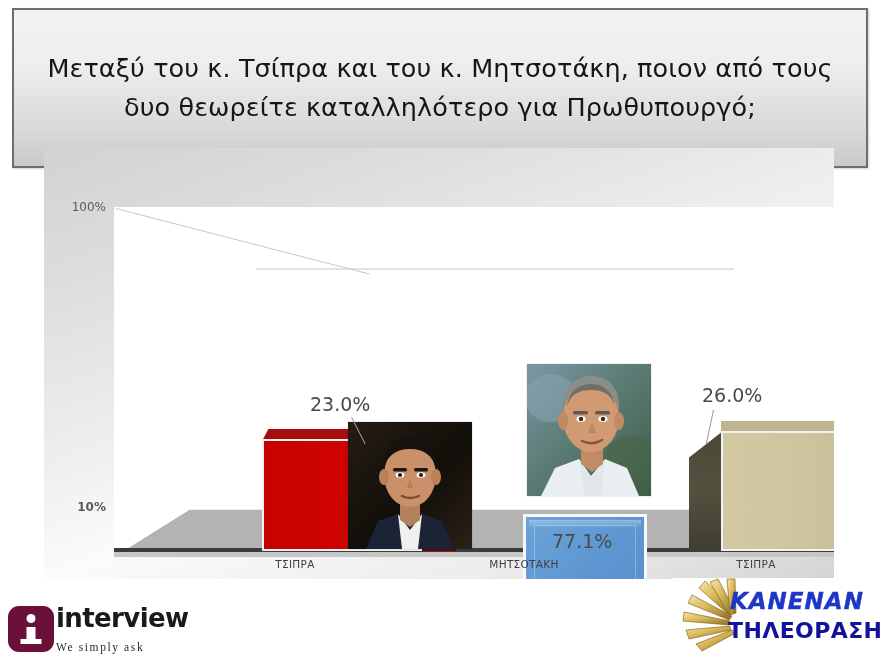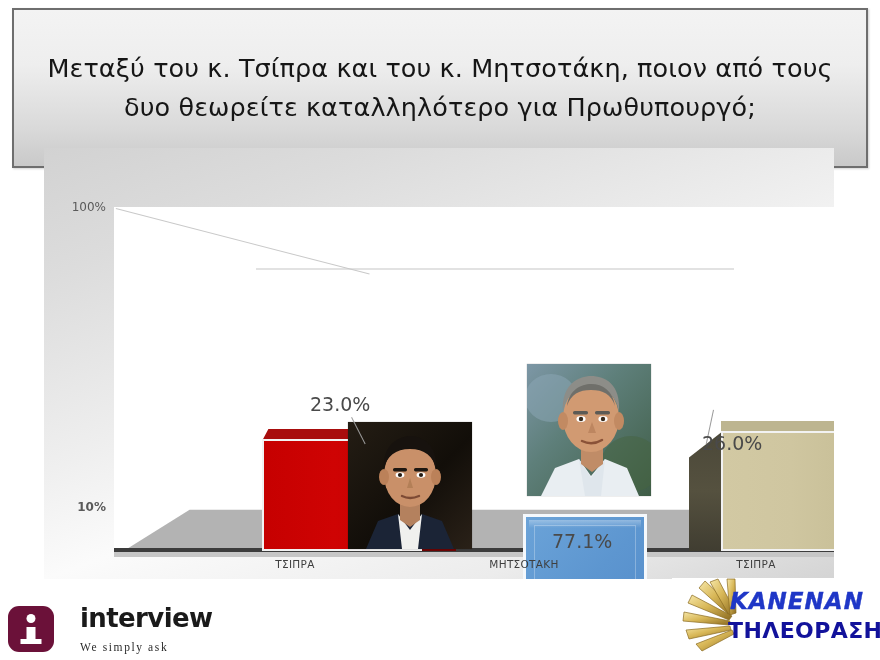--- a/index.html
+++ b/index.html
@@ -194,21 +194,21 @@
   
   .data-label {
     position: absolute;
     font-family: "DejaVu Sans", sans-serif;
     font-size: 19px;
     color: #4a4a4a;
     white-space: nowrap;
   }
   #val-tsipras    { left: 196px; top: 186px; }
   #val-mitsotakis { left: 438px; top: 323px; }
-  #val-kanenan    { left: 588px; top: 177px; margin-top: 48px; }
+  #val-kanenan    { left: 588px; top: 177px; }
 
   
   #cat-axis {
     position: absolute;
     left: 70px;
     top: 402px;
     width: 720px;
     height: 26px;
     color: #3b3b3b;
   }
@@ -241,21 +241,21 @@
     background: #5d7b74;
   }
 
   
   #logo-interview {
     position: absolute;
     left: 8px;
     top: 605px;
     display: flex;
     align-items: center;
-    gap: 26px;
+    gap: 2px;
   }
   #interview-mark {
     width: 46px; height: 46px;
     border-radius: 11px;
     background: #6b1139;
     position: relative;
     flex: 0 0 auto;
   }
   #interview-mark .dot {
     position: absolute; left: 50%; top: 8px;

